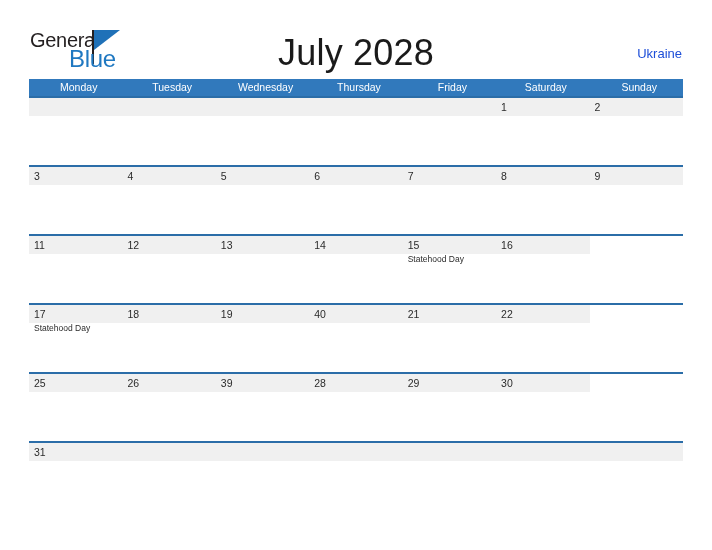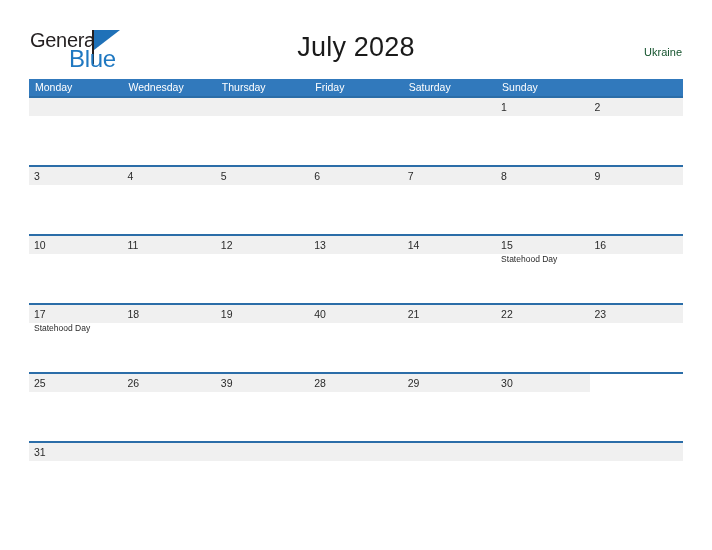--- a/index.html
+++ b/index.html
@@ -70,44 +70,45 @@
     letter-spacing: -0.3px;
     color: #1f78c1;
     line-height: 22px;
   }
   .month-title {
     position: absolute;
     left: 0;
     top: 32px;
     width: 712px;
     text-align: center;
-    font-size: 27px;
+    font-size: 36px;
     color: #1a1a1a;
     letter-spacing: 0.2px;
   }
   .country {
     position: absolute;
     right: 30px;
     top: 46px;
-    font-size: 11px;
-    color: #14532d;
+    font-size: 13px;
+    color: #1d4ed8;
   }
 
   
   .calendar {
     position: absolute;
     left: 29px;
     top: 79px;
     width: 654px;
   }
   .weekday-row {
     display: flex;
     width: 654px;
     height: 17px;
     background: #3179bc;
+    text-align: center;
   }
   .weekday {
     width: 93.43px;
     box-sizing: border-box;
     padding-left: 6px;
     font-size: 10.5px;
     line-height: 17px;
     color: #ffffff;
     white-space: nowrap;
     overflow: hidden;
@@ -181,20 +182,21 @@
     <div class="month-title">July 2028</div>
 
     <div class="country">Ukraine</div>
 
   </div>
 
   <div class="calendar">
 
     <div class="weekday-row">
       <div class="weekday">Monday</div>
+      <div class="weekday">Tuesday</div>
       <div class="weekday">Wednesday</div>
       <div class="weekday">Thursday</div>
       <div class="weekday">Friday</div>
       <div class="weekday">Saturday</div>
       <div class="weekday">Sunday</div>
     </div>
 
     <div id="weeks-container">
         <div class="week-row">
           <div class="week-sep"></div>
@@ -274,25 +276,20 @@
               <div class="day-num">9</div>
               <div class="day-events"></div>
             </div>
           </div>
         </div>
         <div class="week-row">
           <div class="week-sep"></div>
           <div class="week-body">
             <div class="day-cell">
               <div class="day-band"></div>
-              <div class="day-num">10</div>
-              <div class="day-events"></div>
-            </div>
-            <div class="day-cell">
-              <div class="day-band"></div>
               <div class="day-num">11</div>
               <div class="day-events"></div>
             </div>
             <div class="day-cell">
               <div class="day-band"></div>
               <div class="day-num">12</div>
               <div class="day-events"></div>
             </div>
             <div class="day-cell">
               <div class="day-band"></div>
@@ -346,25 +343,20 @@
             <div class="day-cell">
               <div class="day-band"></div>
               <div class="day-num">21</div>
               <div class="day-events"></div>
             </div>
             <div class="day-cell">
               <div class="day-band"></div>
               <div class="day-num">22</div>
               <div class="day-events"></div>
             </div>
-            <div class="day-cell">
-              <div class="day-band"></div>
-              <div class="day-num">23</div>
-              <div class="day-events"></div>
-            </div>
           </div>
         </div>
         <div class="week-row">
           <div class="week-sep"></div>
           <div class="week-body">
             <div class="day-cell">
               <div class="day-band"></div>
               <div class="day-num">25</div>
               <div class="day-events"></div>
             </div>

